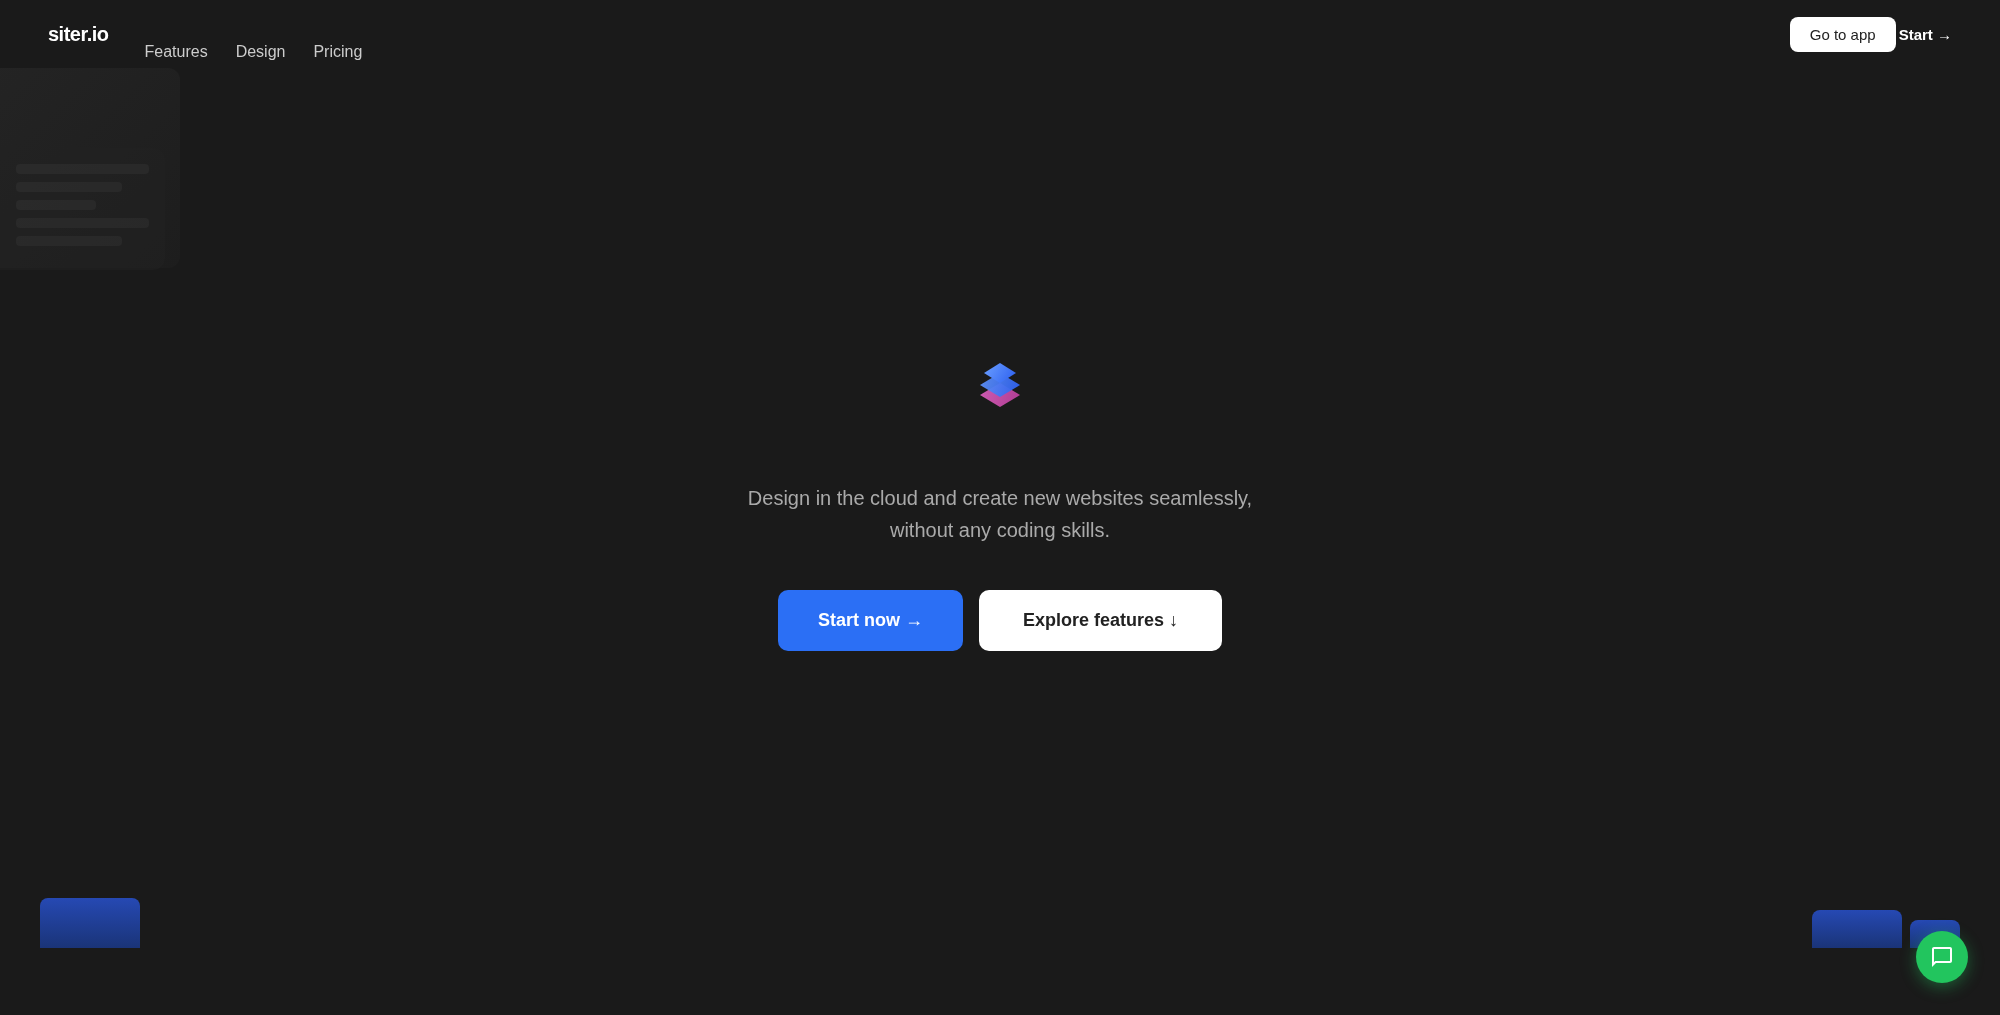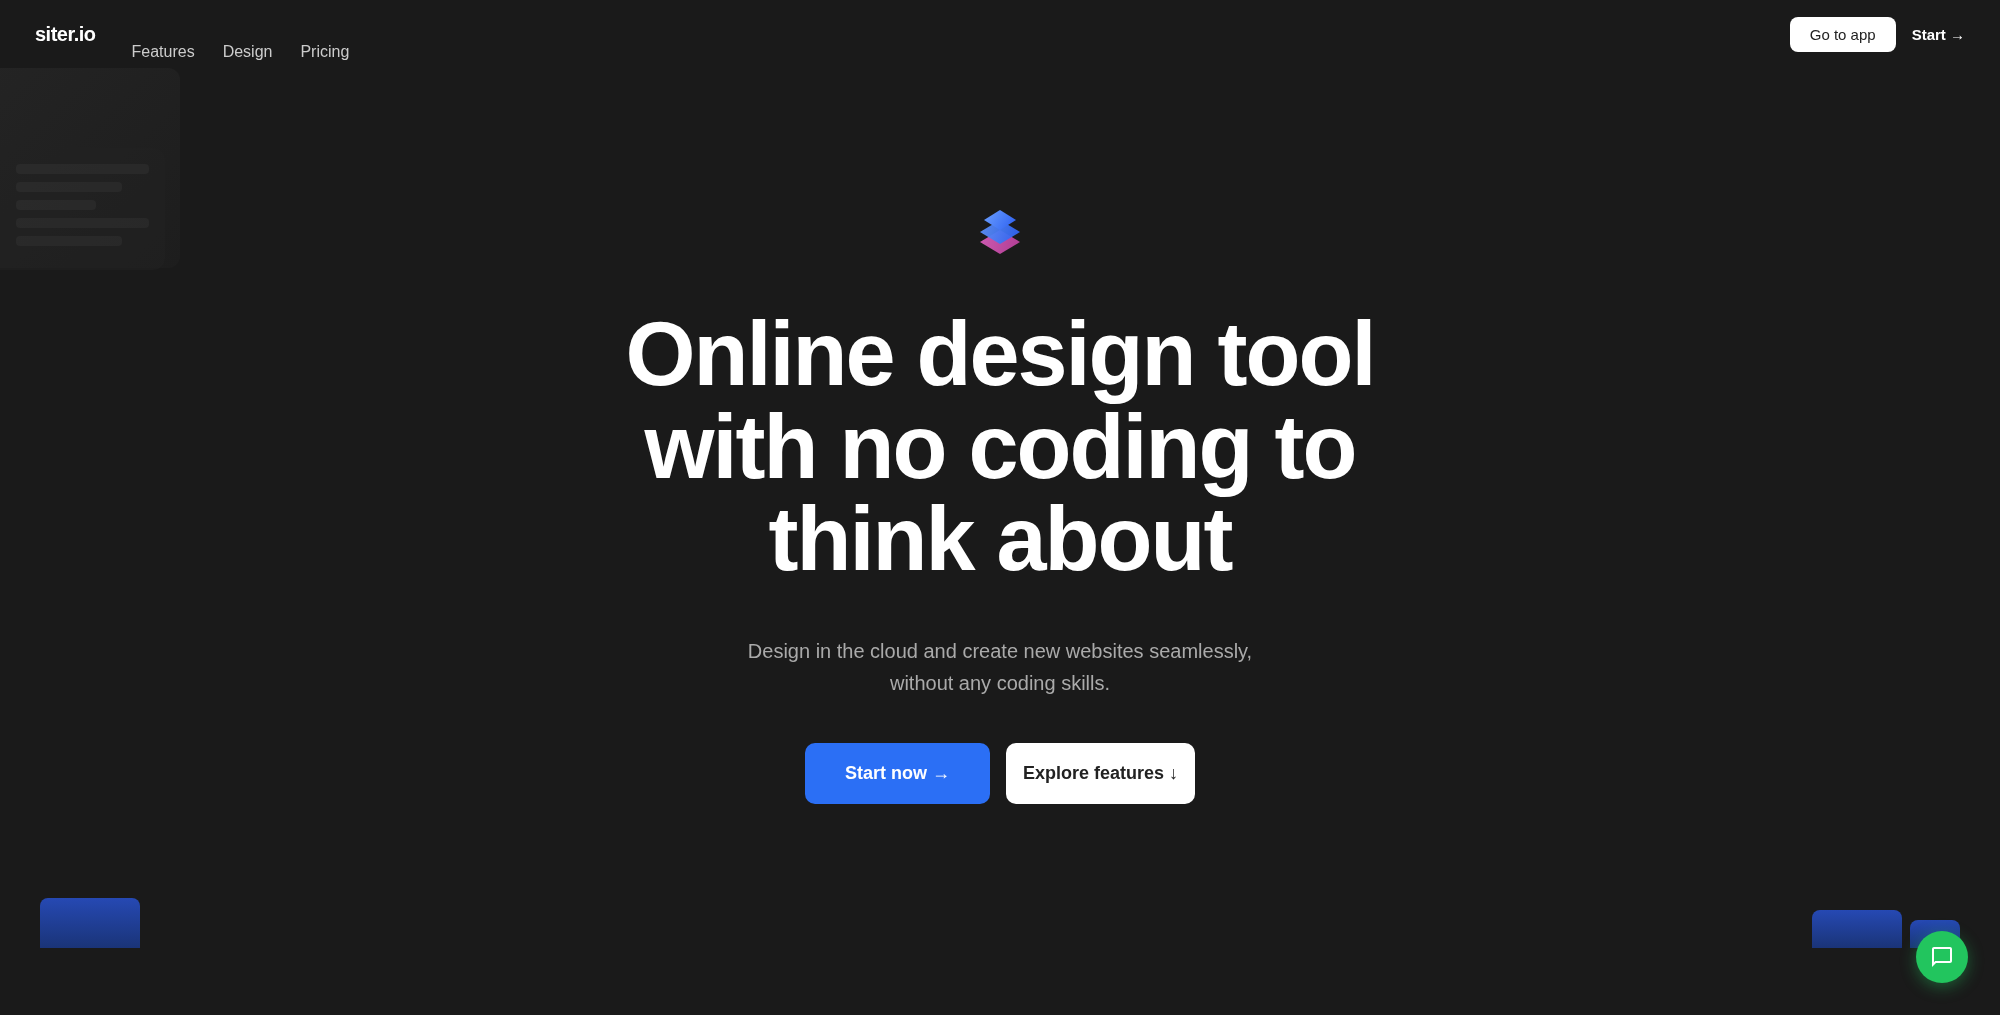--- a/index.html
+++ b/index.html
@@ -10,21 +10,21 @@
       font-family: -apple-system, BlinkMacSystemFont, 'Segoe UI', Helvetica, Arial, sans-serif;
       min-height: 1015px;
       overflow-x: hidden;
     }
 
     
     nav {
       display: flex;
       align-items: center;
       justify-content: space-between;
-      padding: 0 35px;
+      padding: 0 48px;
       height: 68px;
       background: #1a1a1a;
       position: relative;
       z-index: 10;
     }
 
     .nav-left {
       display: flex;
       align-items: center;
       gap: 36px;
@@ -48,21 +48,21 @@
     .nav-links li a {
       color: #ccc;
       text-decoration: none;
       font-size: 16px;
       font-weight: 400;
     }
 
     .nav-right {
       display: flex;
       align-items: center;
-      gap: 16px;
+      gap: 3px;
     }
 
     .btn-go-to-app {
       background: #fff;
       color: #222;
       border: none;
       border-radius: 8px;
       padding: 9px 20px;
       font-size: 15px;
       font-weight: 500;
@@ -152,21 +152,21 @@
       display: flex;
       align-items: center;
       gap: 8px;
     }
 
     .btn-explore {
       background: #fff;
       color: #222;
       border: none;
       border-radius: 10px;
-      padding: 20px 17px;
+      padding: 20px 44px;
       font-size: 18px;
       font-weight: 600;
       cursor: pointer;
       display: flex;
       align-items: center;
       gap: 8px;
     }
 
     
     .chat-btn {
@@ -283,21 +283,20 @@
           <stop offset="100%" stop-color="#2b5ef0"></stop>
         </linearGradient>
         <linearGradient id="topBlueGrad" x1="24" y1="18" x2="56" y2="38" gradientUnits="userSpaceOnUse">
           <stop offset="0%" stop-color="#6ca0ff"></stop>
           <stop offset="100%" stop-color="#2b5ef0"></stop>
         </linearGradient>
       </defs>
     </svg>
   </div>
 
-  <h1 class="hero-title">Online design tool with no coding to think about</h1>
   <p class="hero-subtitle">Design in the cloud and create new websites seamlessly, without any coding skills.</p>
 
   <div class="hero-buttons">
     <button class="btn-start-now">Start now →</button>
     <button class="btn-explore">Explore features ↓</button>
   </div>
 
   <div class="bottom-bar">
     <div class="bottom-left-deco"></div>
     <div style="display:flex; gap:8px; align-items:flex-end;">

